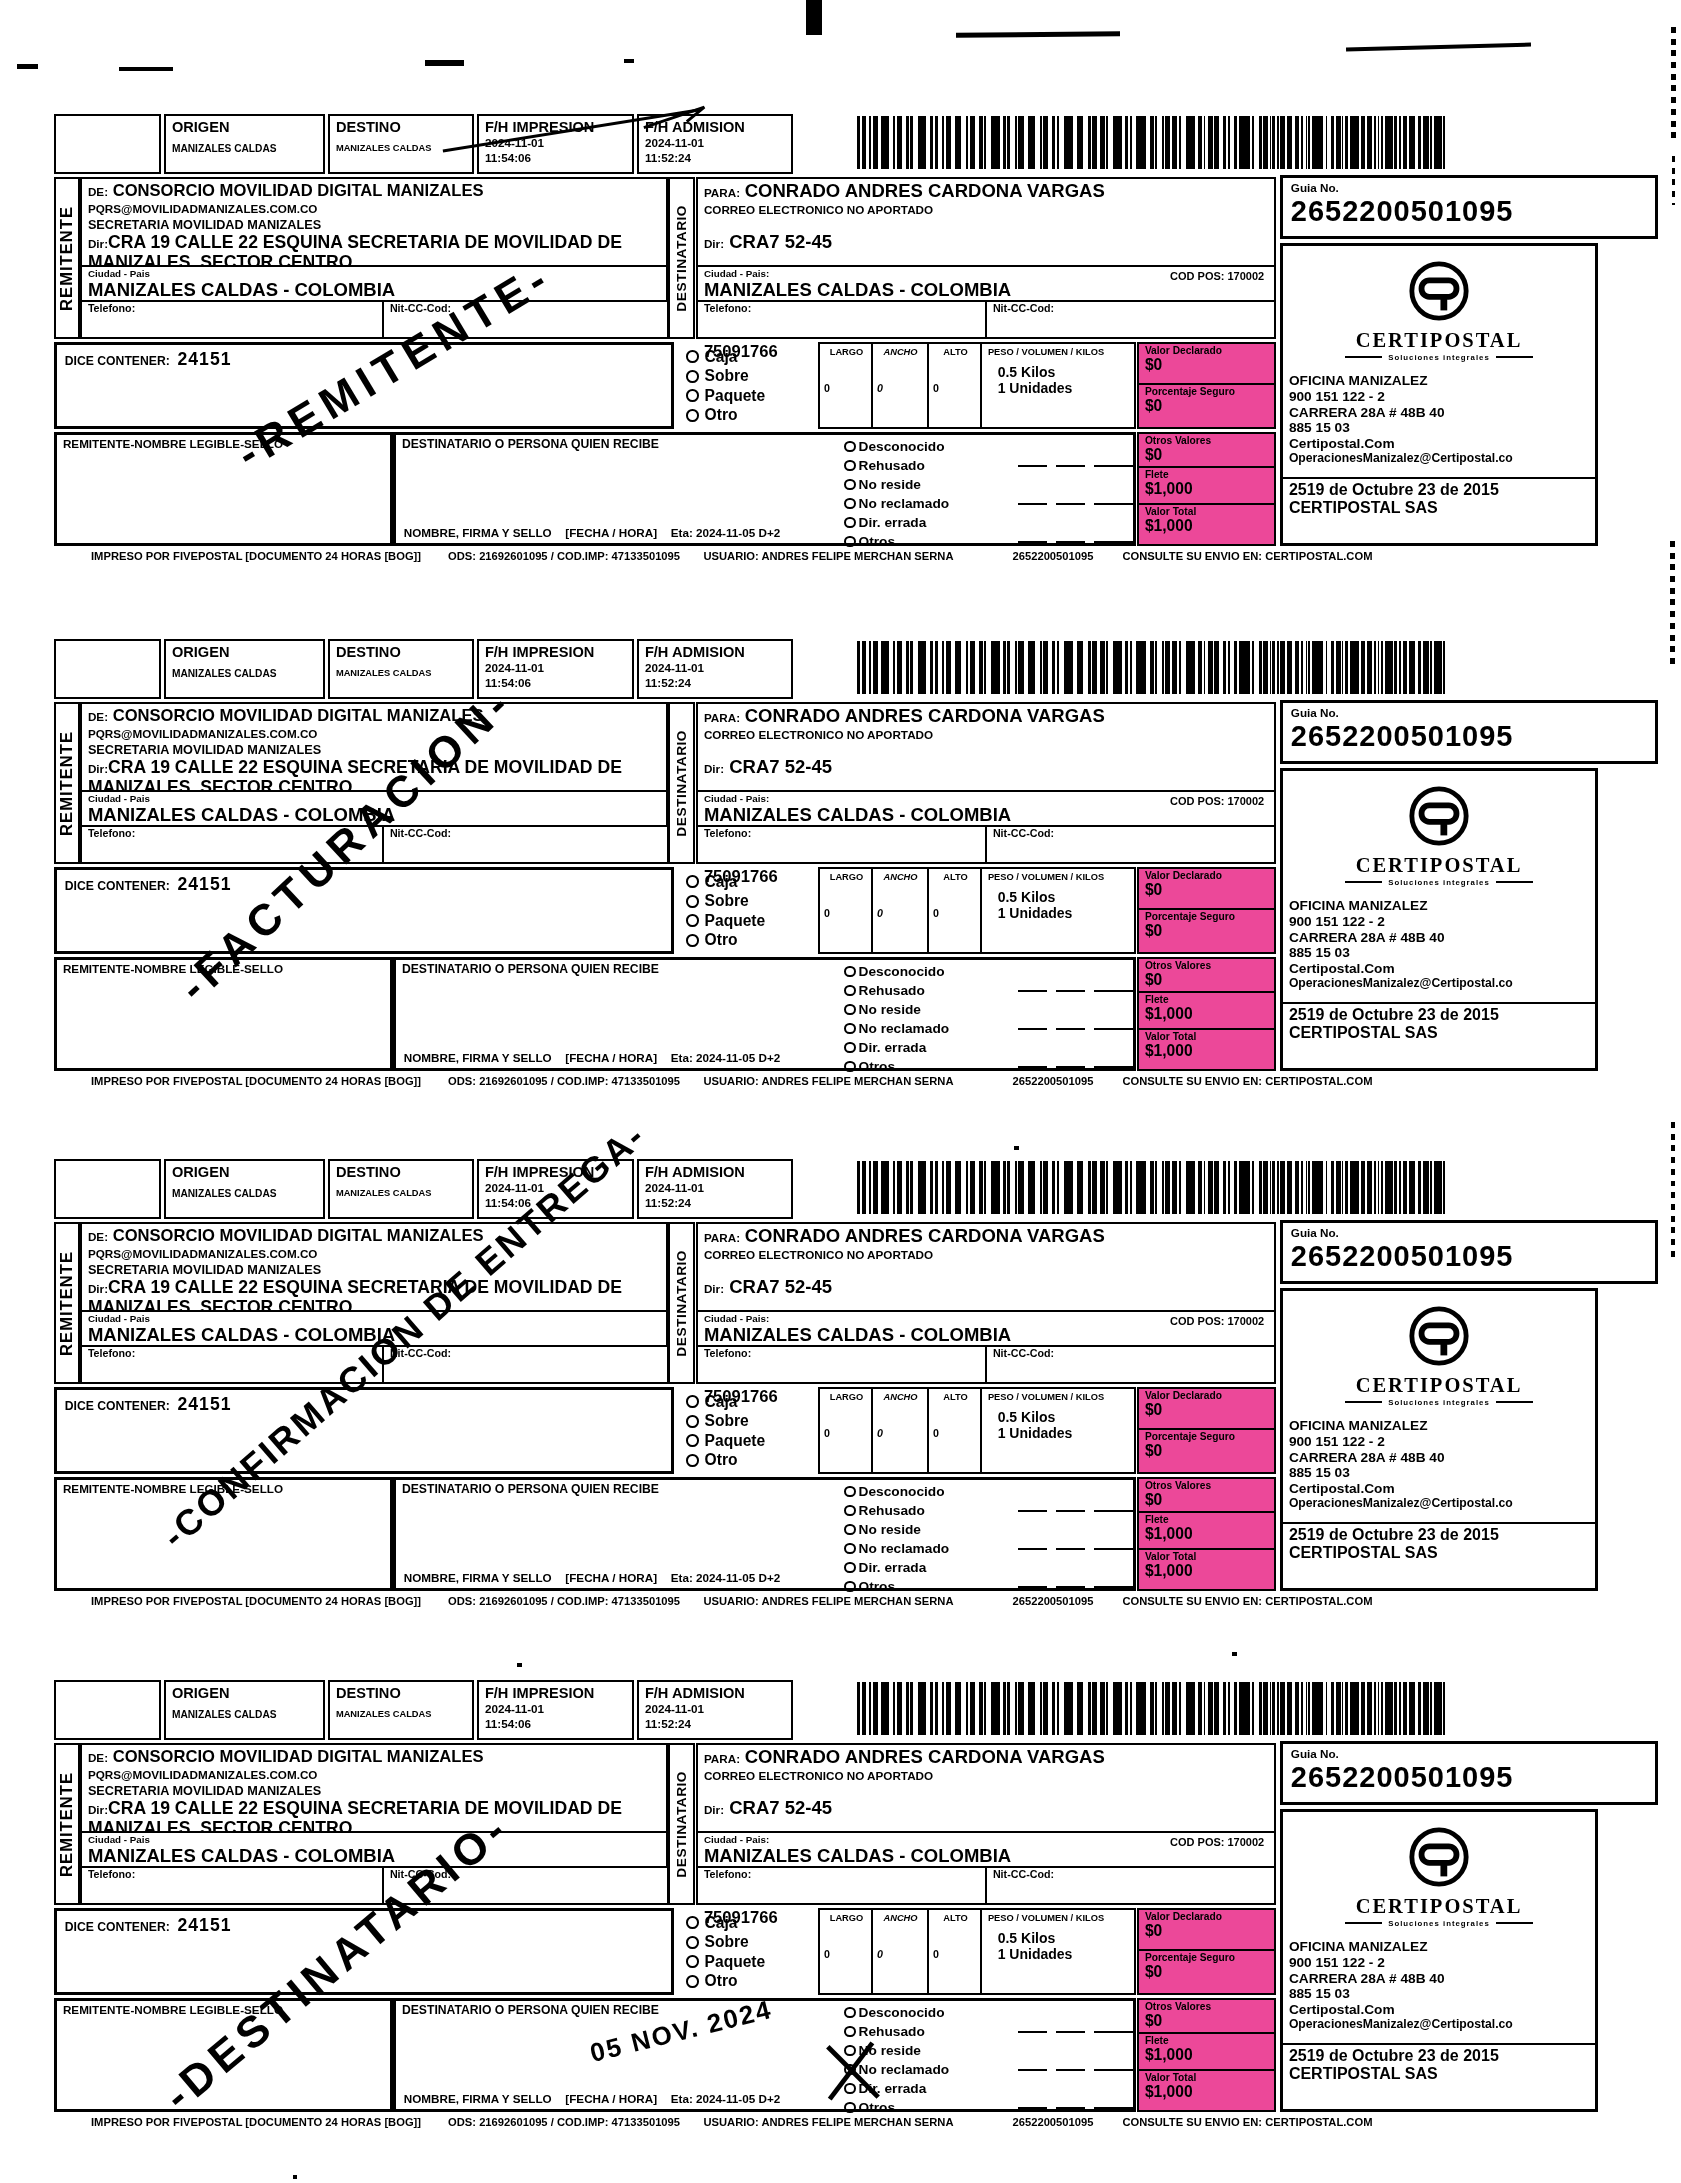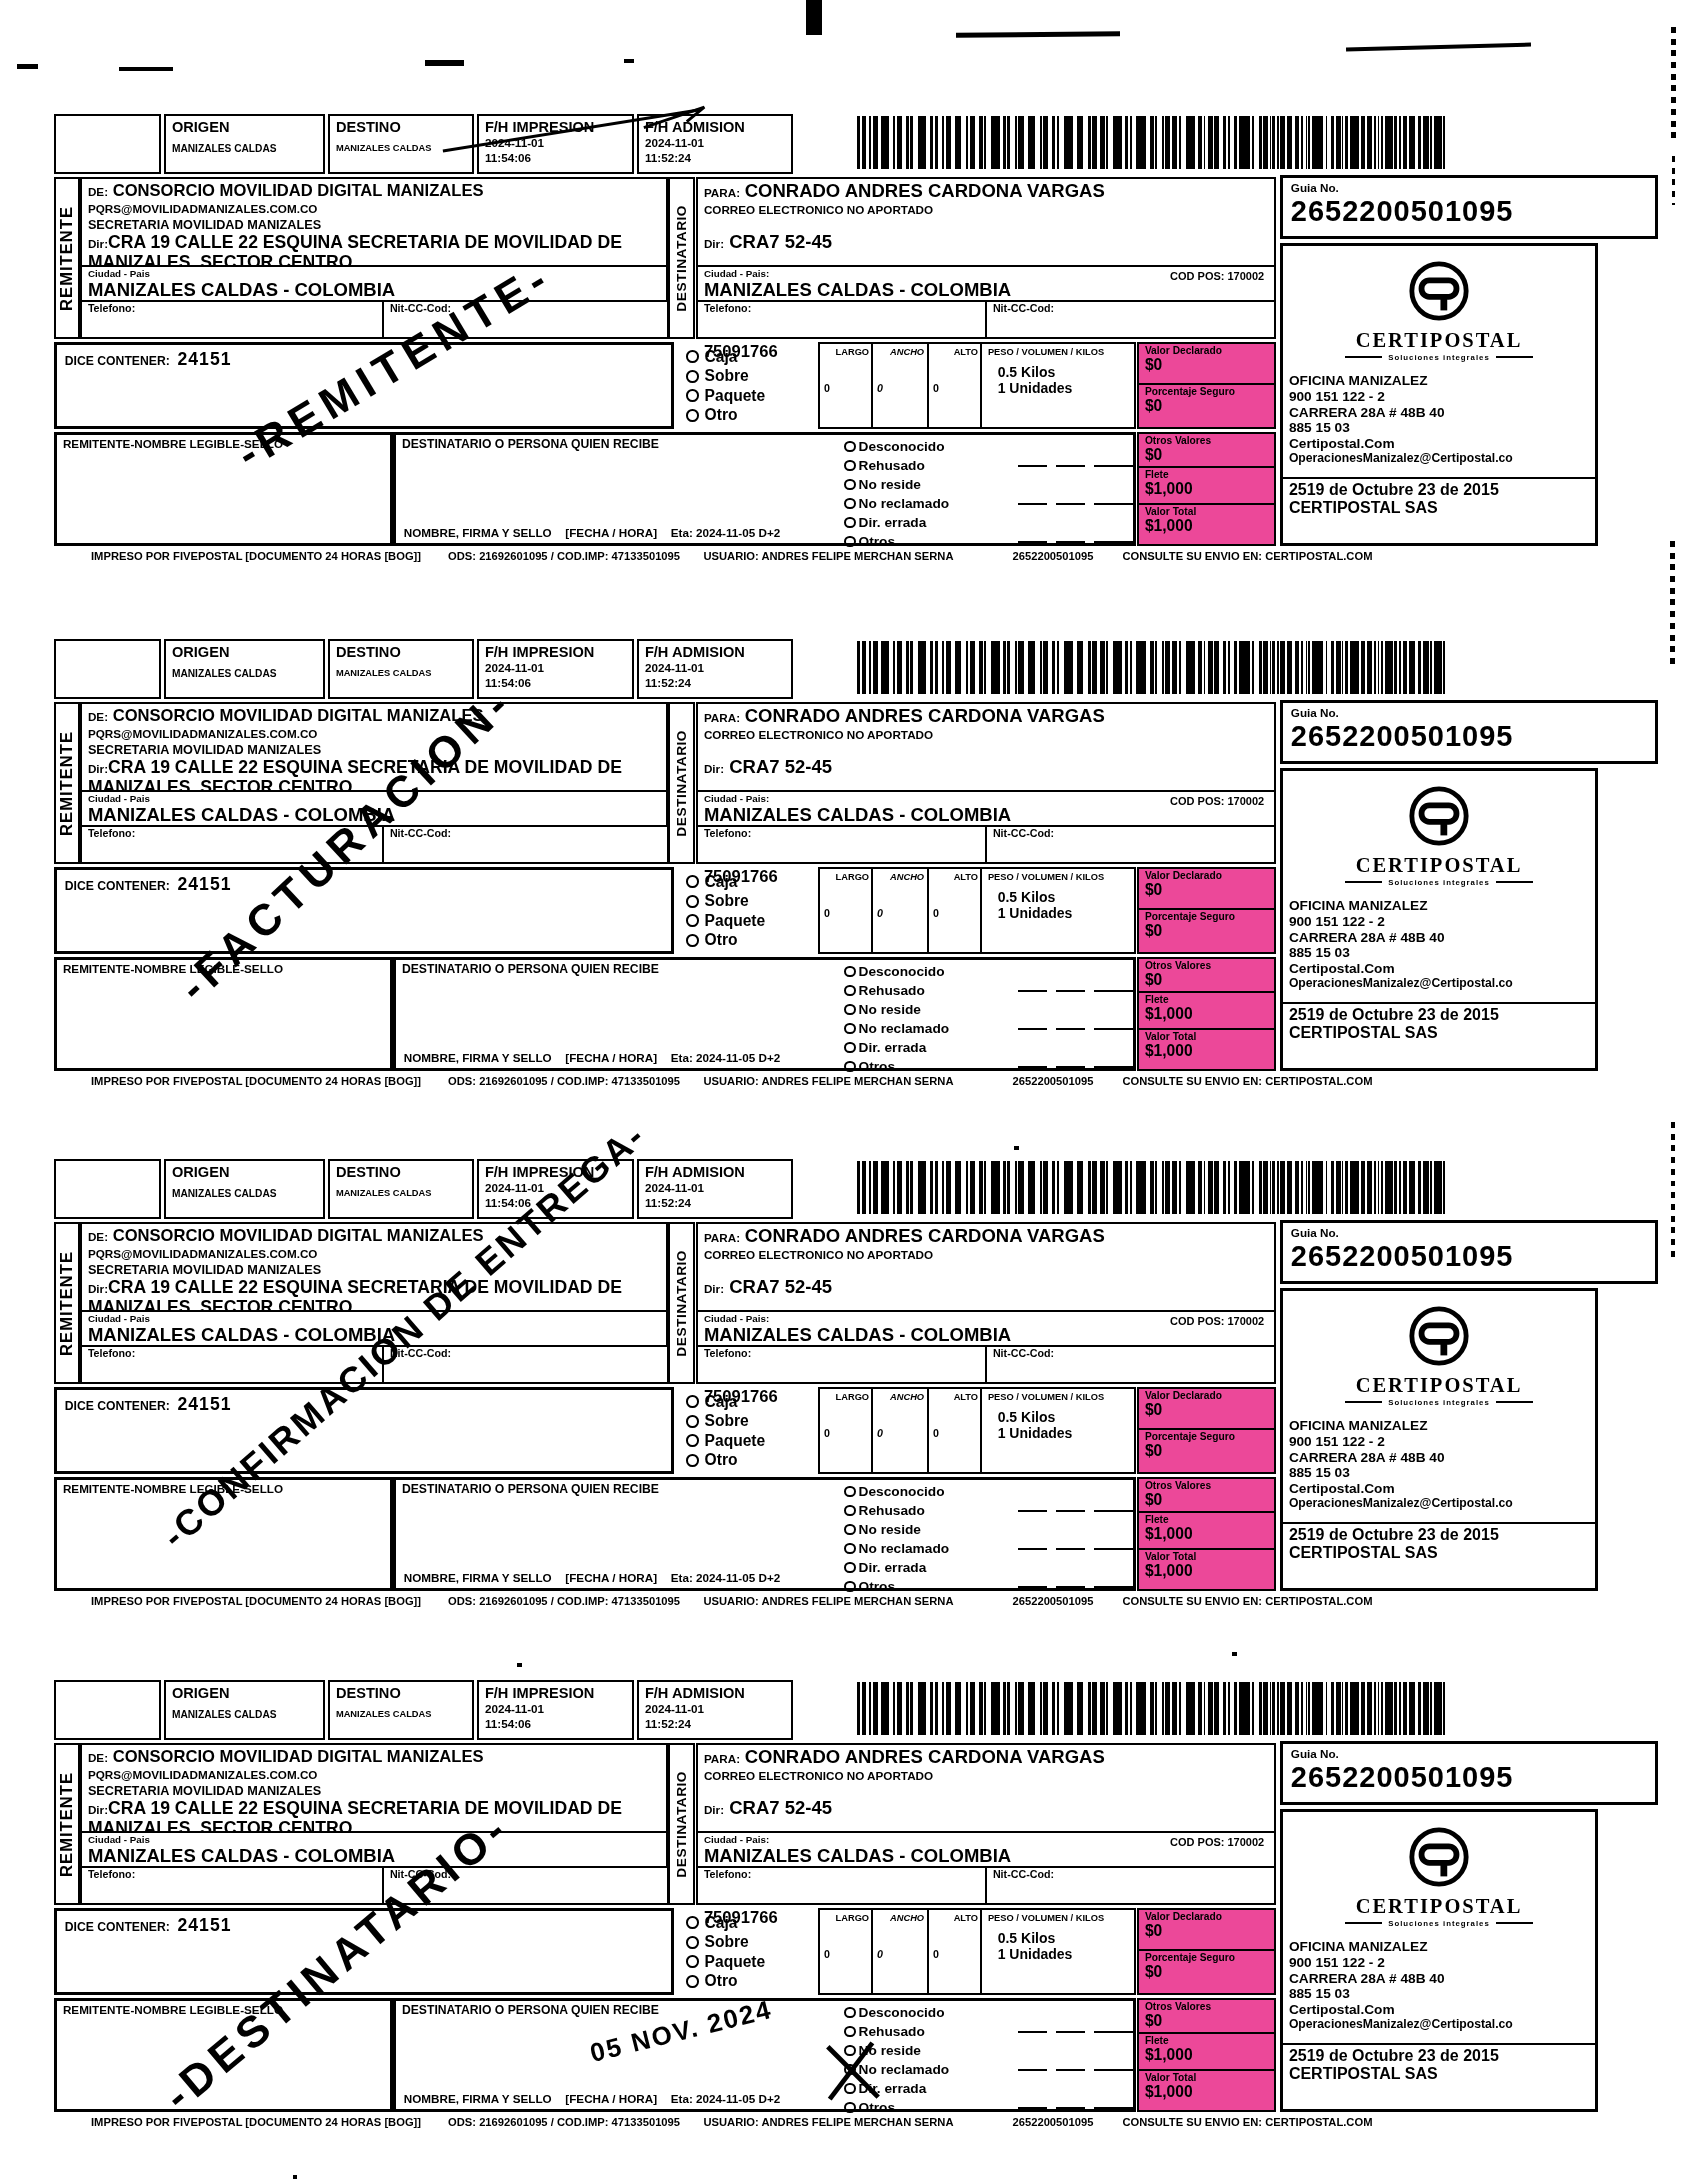--- a/index.html
+++ b/index.html
@@ -66,21 +66,21 @@
   .dice-box{left:0; top:228px; width:620px; height:87px; border-width:3.4px; padding:3.9px 7.8px;}
   .dice-lbl{font-size:12.2px;}
   .dice-val{font-size:17.6px; letter-spacing:1px; margin-left:7.8px;}
   .pkg{position:absolute; left:632px; top:233px;}
   .pkg-row{display:flex; align-items:center; height:19.5px; font-size:15.6px;}
   .circ{width:12.7px; height:12.7px; border:2.4px solid #000; border-radius:50%; margin-right:5.9px; flex:none;}
   .dimbox{position:absolute; top:228px; height:87px; border:2.9px solid #000; padding:2.9px 3.9px; background:#fff;}
   .dim-l{left:764px;width:57px;}
   .dim-a{left:817px;width:59px;font-style:italic;}
   .dim-h{left:873px;width:57px;}
-  .dim-t{font-size:9.3px; text-align:right;}
+  .dim-t{font-size:9.3px; text-align:center;}
   .dim-v{font-size:10.7px; margin-top:25px;}
   .peso{position:absolute; left:926px; top:228px; width:156px; height:87px; border:2.9px solid #000; padding:2.9px 5.9px; background:#fff;}
   .peso-t{font-size:9.3px;}
   .peso-v{font-size:14px; margin:6.8px 0 0 9.8px; line-height:16.6px;}
   .valbox{position:absolute; left:1083px; width:139px; border:2.9px solid #000; padding:1px 5.9px; background:#ec4899;}
   .vb-t{font-size:10.2px; line-height:11.7px;}
   .vb-v{font-size:15.6px; line-height:16.6px;}
   .vb-vd{top:228px; height:44px;}
   .vb-ps{top:269px; height:46px;}
   .vb-ov{top:318px; height:37px;}

